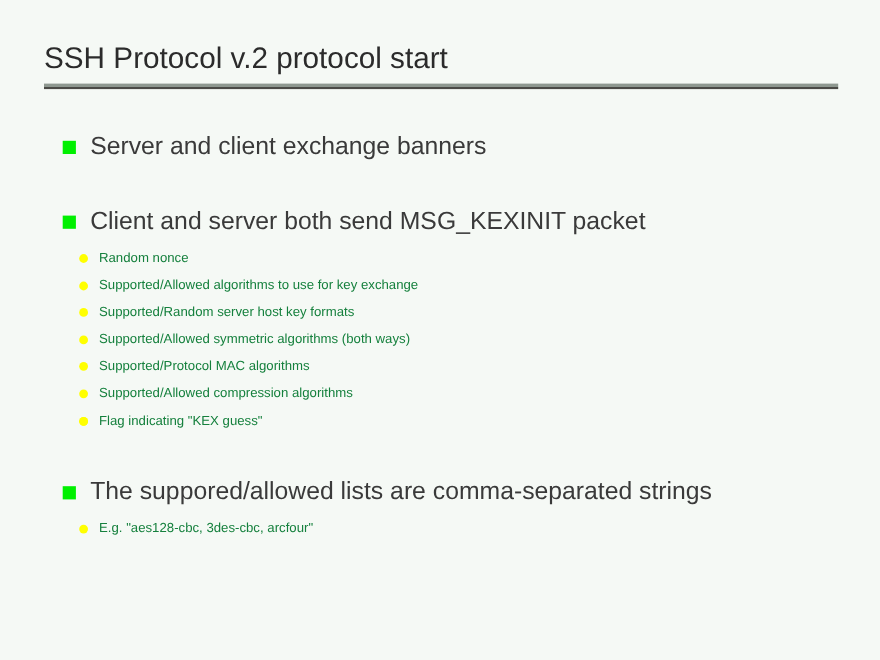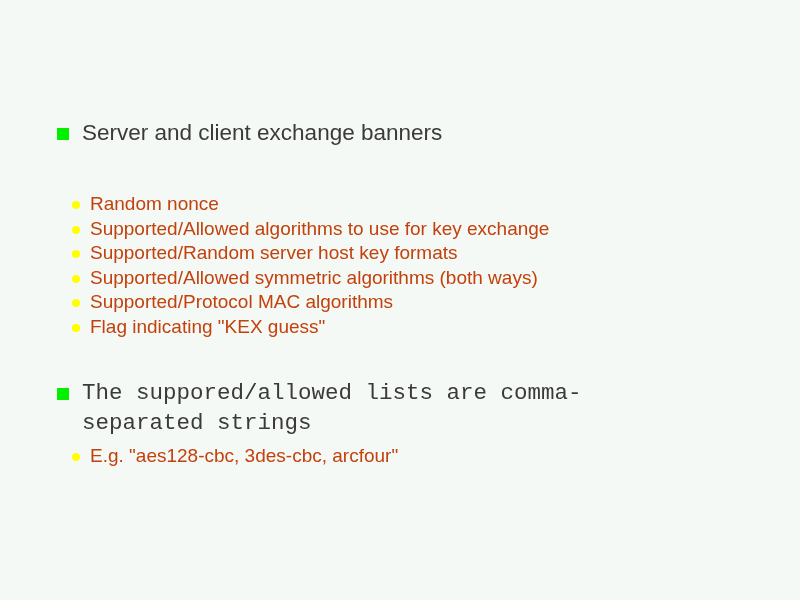--- a/index.html
+++ b/index.html
@@ -67,53 +67,61 @@
     top: 10px;
     width: 12px;
     height: 12px;
     background: #00f000;
   }
   .lvl1-text { display: block; }
 
   .lvl2 {
     position: relative;
     padding-left: 90px;
-    font-size: 19px;
+    font-size: 12px;
     line-height: 24.6px;
-    color: #c2410c;
+    color: #15803d;
   }
   .lvl2 .dot {
     position: absolute;
     left: 72px;
     top: 9px;
     width: 8px;
     height: 8px;
     border-radius: 50%;
     background: #ffff00;
   }
   .lvl2-text { display: block; }
 
   .gap-lg { height: 38px; }
   .gap-sm { height: 6px; }
 </style>
 </head>
 <body>
 
 <div class="slide">
 
+  <div class="title-block">
+    <h1 class="slide-title">SSH Protocol v.2 protocol start</h1>
+    <div class="title-rule"></div>
+  </div>
 
   <div class="body-block">
 
     <div class="lvl1">
       <span class="sq"></span>
       <span class="lvl1-text">Server and client exchange banners</span>
     </div>
 
     <div class="gap-lg"></div>
 
+    <div class="lvl1">
+      <span class="sq"></span>
+      <span class="lvl1-text">Client and server both send MSG_KEXINIT packet</span>
+    </div>
 
     <div class="gap-sm"></div>
 
     <div class="lvl2">
       <span class="dot"></span>
       <span class="lvl2-text">Random nonce</span>
     </div>
     <div class="lvl2">
       <span class="dot"></span>
       <span class="lvl2-text">Supported/Allowed algorithms to use for key exchange</span>
@@ -125,29 +133,33 @@
     <div class="lvl2">
       <span class="dot"></span>
       <span class="lvl2-text">Supported/Allowed symmetric algorithms (both ways)</span>
     </div>
     <div class="lvl2">
       <span class="dot"></span>
       <span class="lvl2-text">Supported/Protocol MAC algorithms</span>
     </div>
     <div class="lvl2">
       <span class="dot"></span>
+      <span class="lvl2-text">Supported/Allowed compression algorithms</span>
+    </div>
+    <div class="lvl2">
+      <span class="dot"></span>
     </div>
     <div class="lvl2">
       <span class="dot"></span>
       <span class="lvl2-text">Flag indicating "KEX guess"</span>
     </div>
 
     <div class="gap-lg"></div>
 
-    <div class="lvl1" style="padding-right:105px;font-family:Liberation Mono, monospace;">
+    <div class="lvl1" style="padding-right:105px;">
       <span class="sq"></span>
       <span class="lvl1-text">The suppored/allowed lists are comma-separated strings</span>
     </div>
 
     <div class="gap-sm"></div>
 
     <div class="lvl2">
       <span class="dot"></span>
       <span class="lvl2-text">E.g. "aes128-cbc, 3des-cbc, arcfour"</span>
     </div>

